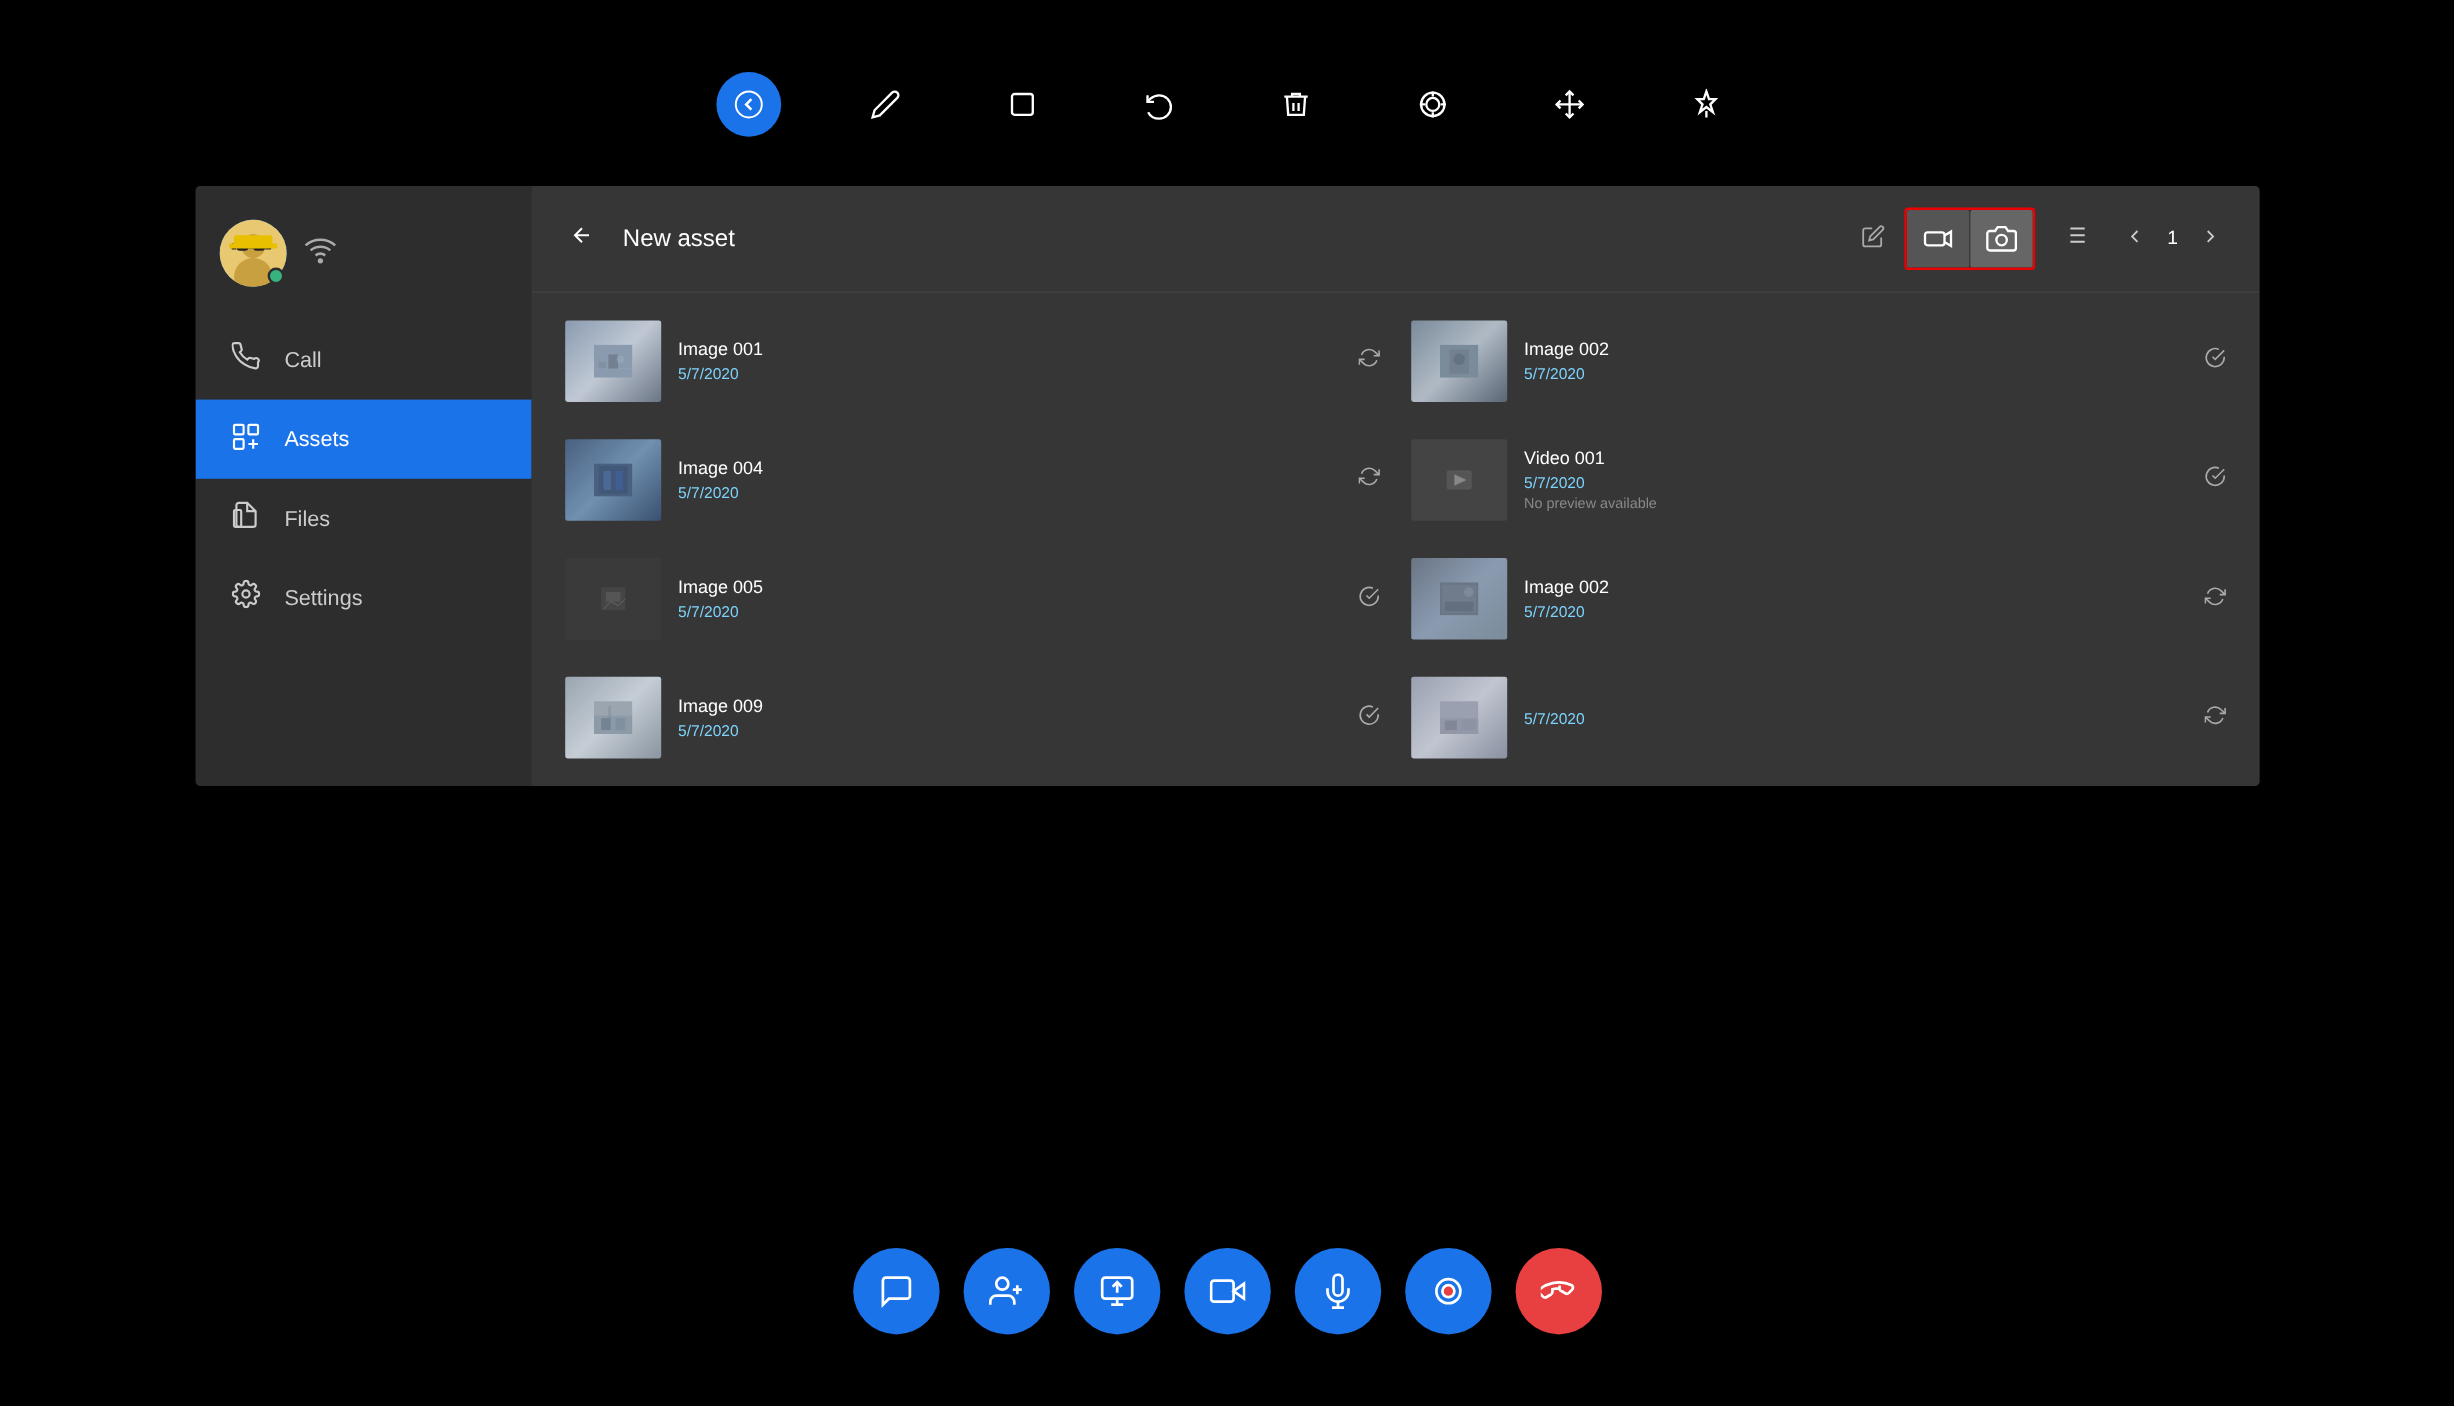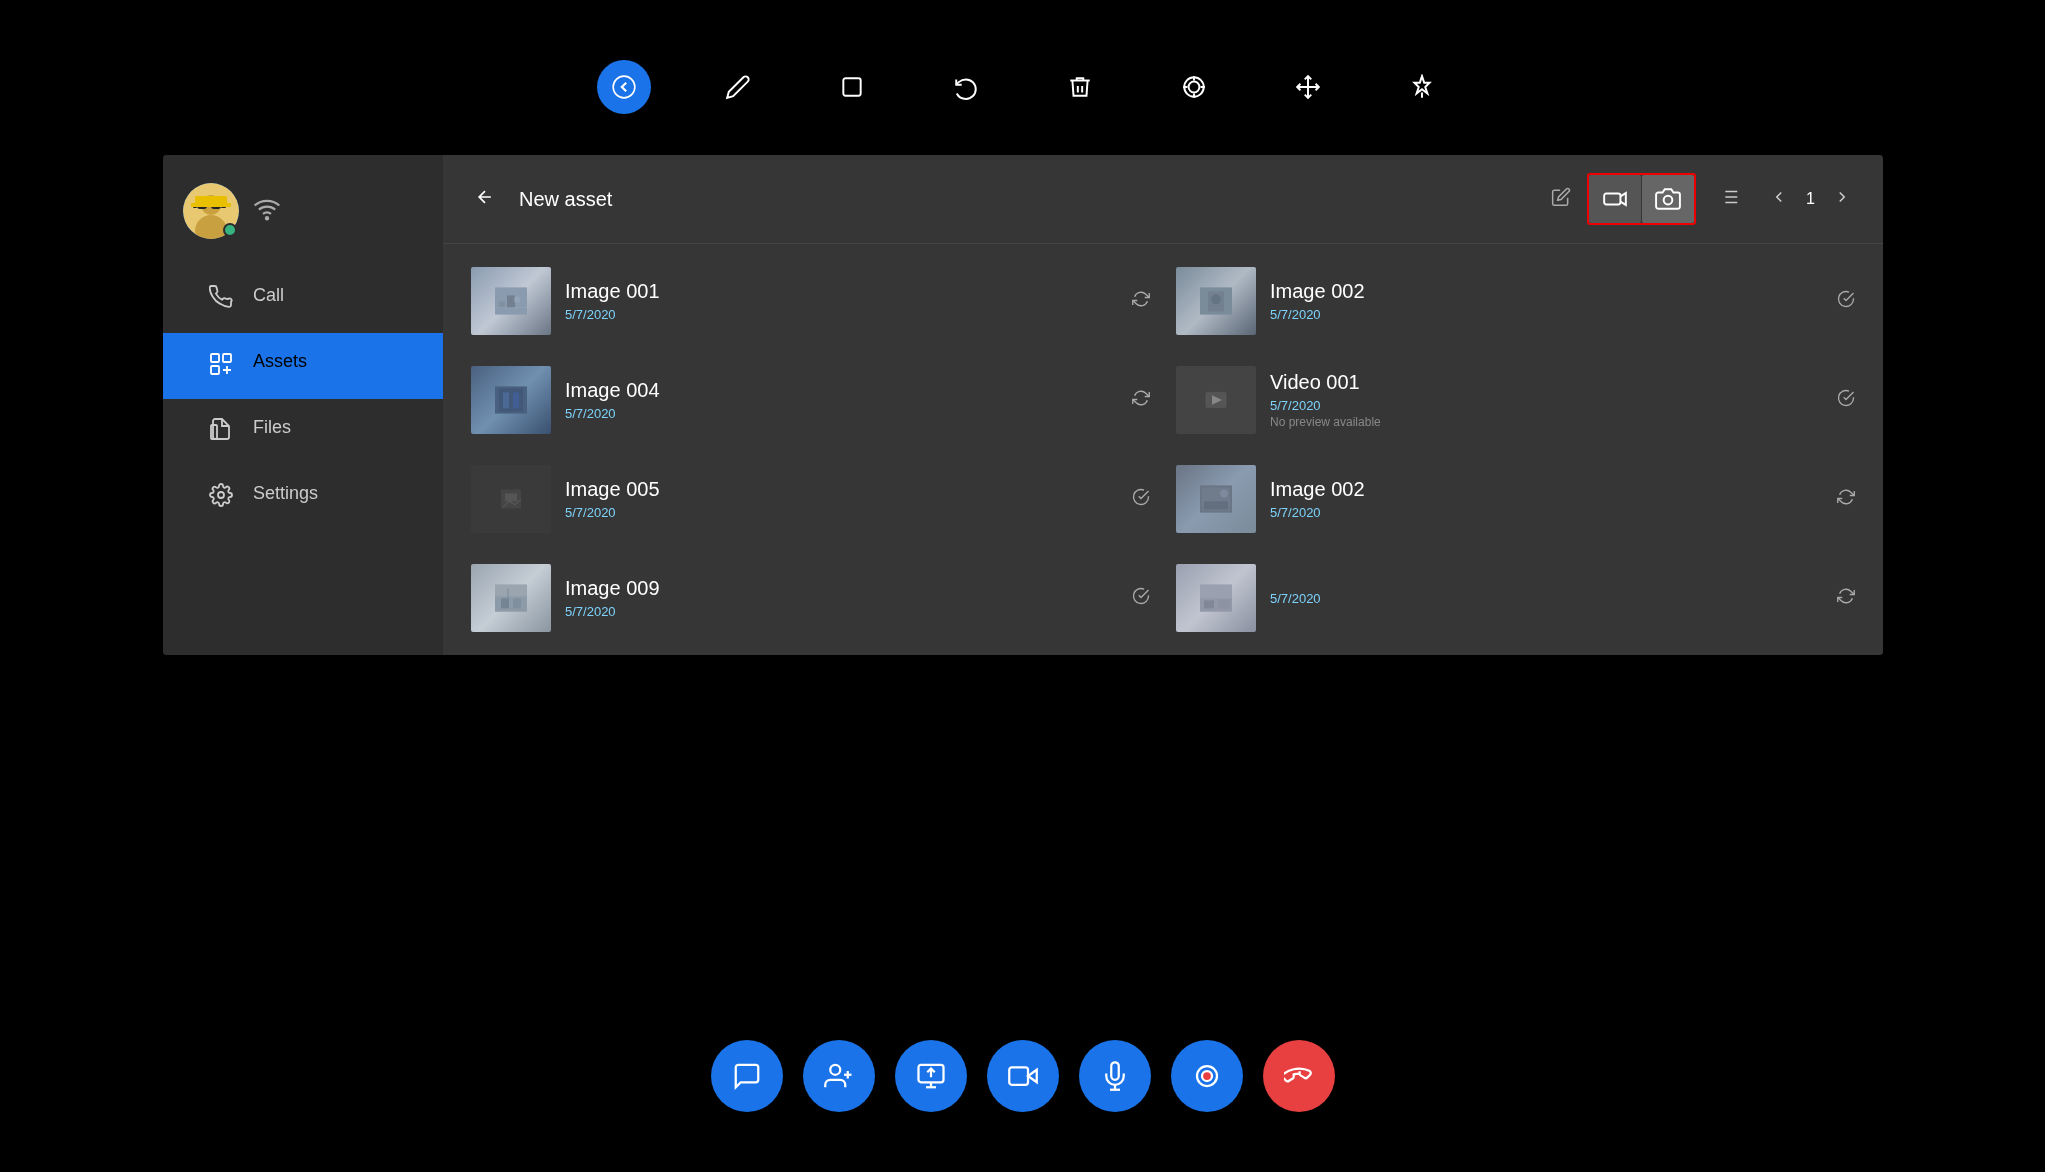--- a/index.html
+++ b/index.html
@@ -97,32 +97,33 @@
     .wifi-icon {
       color: #aaa;
       font-size: 20px;
     }
     .sidebar-nav {
       display: flex;
       flex-direction: column;
     }
     .nav-item {
       display: flex;
+      align-items: center;
       gap: 18px;
-      padding: 18px 44px;
+      padding: 18px 28px;
       cursor: pointer;
       color: #ccc;
       font-size: 18px;
       font-weight: 400;
       border-radius: 0;
       transition: background 0.15s;
     }
     .nav-item.active {
       background: #1a73e8;
-      color: #000000;
+      color: #ffffff;
     }
     .nav-icon {
       font-size: 22px;
       width: 28px;
       text-align: center;
     }
 
     
     .main-content {
       flex: 1;
@@ -244,21 +245,21 @@
     .asset-thumb svg {
       width: 32px;
       height: 32px;
       fill: #aaa;
     }
     .asset-info {
       flex: 1;
     }
     .asset-name {
       color: #fff;
-      font-size: 20px;
+      font-size: 15px;
       font-weight: 500;
       margin-bottom: 4px;
     }
     .asset-date {
       color: #7dd3fc;
       font-size: 13px;
     }
     .asset-no-preview {
       color: #888;
       font-size: 12px;

